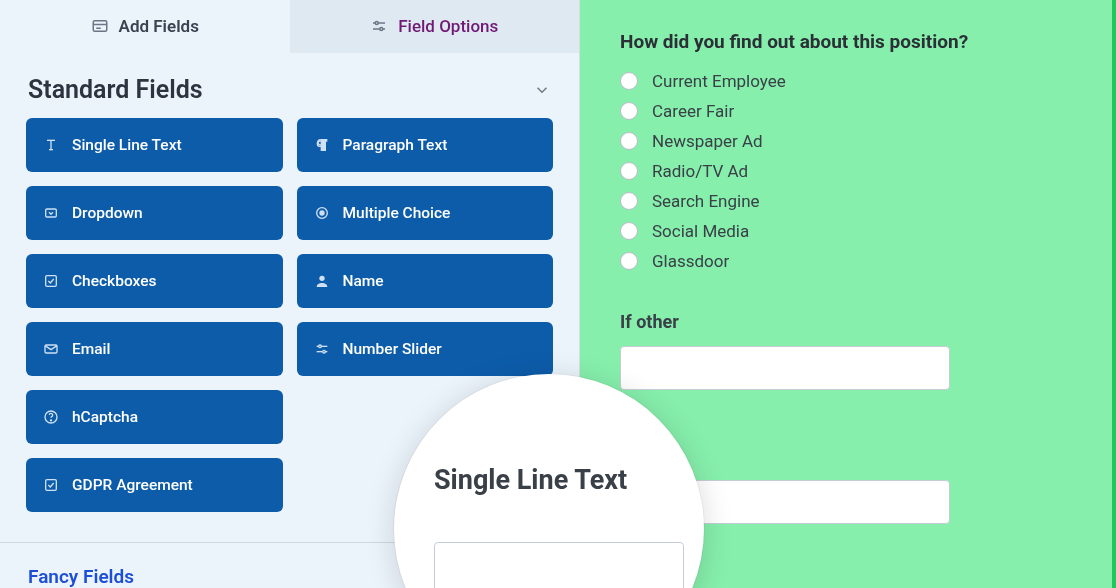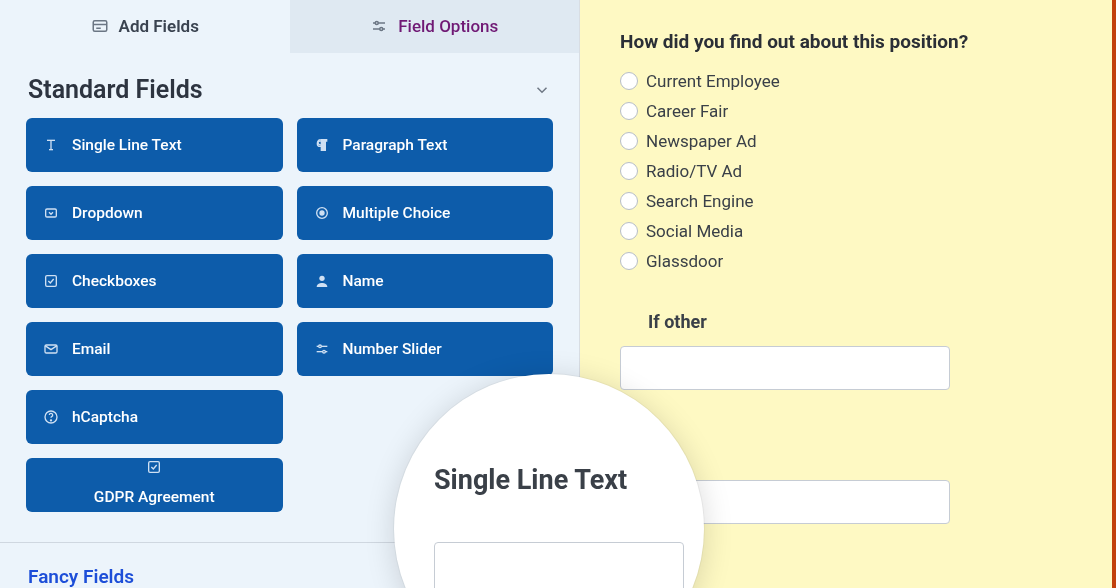--- a/index.html
+++ b/index.html
@@ -75,51 +75,51 @@
     font-size: 15.5px;
     font-weight: 500;
     cursor: move;
   }
   .field-btn .fico {
     width: 18px; height: 18px;
     display:inline-flex; align-items:center; justify-content:center;
     flex-shrink:0;
     color:#cfe0f3;
   }
-  .gdpr-btn { grid-column: 1 / 2; flex-direction: column; }
+  .gdpr-btn { grid-column: 1 / 2; }
   .divider {
     height:1px; background:#cfd7e0; margin: 10px 0 0 0;
   }
   .fancy-header {
     padding: 22px 28px 0 28px;
     font-size: 19px;
     font-weight: 600;
     color: #1d4ed8;
   }
   
   .preview {
     flex: 1;
-    background: #fef9c3;
+    background: #86efac;
     padding: 30px 43px 0 40px;
     position: relative;
-    border-right: 4px solid #c2410c;
+    border-right: 4px solid #22c55e;
   }
   .question {
     font-size: 19px;
     font-weight: 700;
     color: #2b2f36;
     margin-bottom: 18px;
   }
   .radios { display:flex; flex-direction:column; gap:10px; margin-bottom: 40px; }
-  .radio-row { display:flex; align-items:center; gap:8px; font-size:17px; color:#3a4048; }
+  .radio-row { display:flex; align-items:center; gap:14px; font-size:17px; color:#3a4048; }
   .radio-dot {
     width:18px; height:18px; border:1.5px solid #b7bec7; border-radius:50%; background:#fff;
   }
   .sublabel {
-    font-size: 18px; font-weight:700; color:#3a4048; margin-bottom: 14px; margin-left: 28px;
+    font-size: 18px; font-weight:700; color:#3a4048; margin-bottom: 14px;
   }
   .text-input {
     width: 330px; height: 44px; border:1px solid #c6ccd4; border-radius:4px; background:#fff;
   }
   .text-input2 {
     width: 330px; height: 44px; border:1px solid #c6ccd4; border-radius:4px; background:#fff;
     margin-top: 90px;
   }
   
   .lens {

